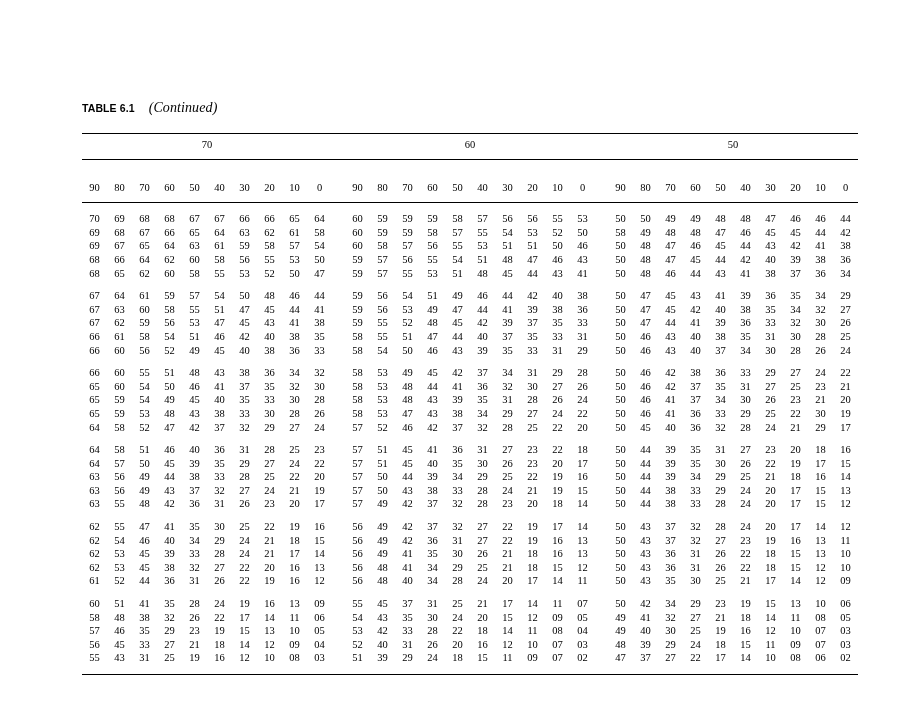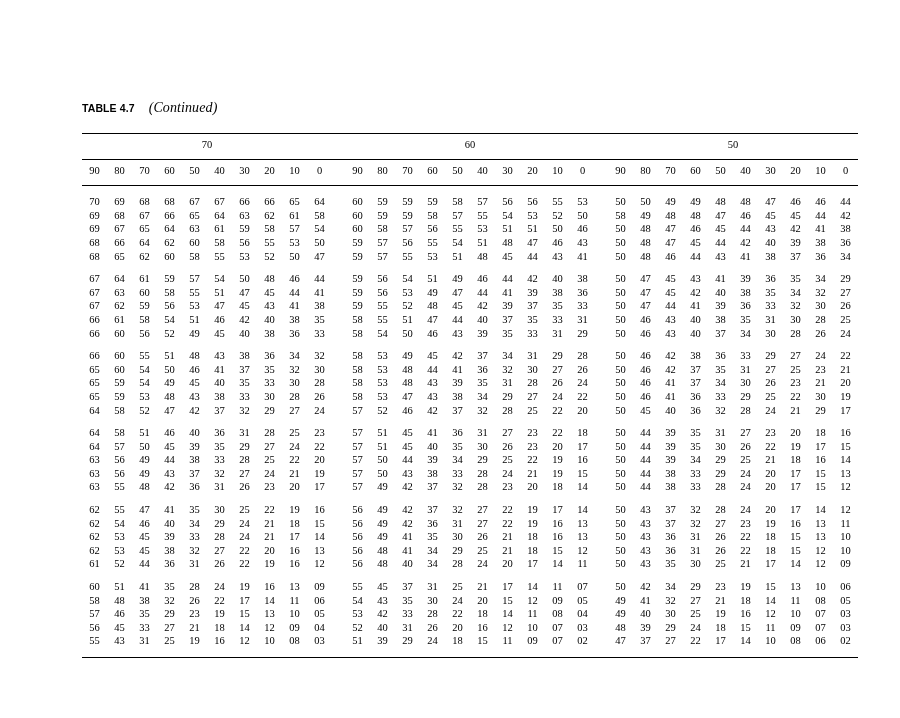--- a/index.html
+++ b/index.html
@@ -76,21 +76,21 @@
     padding-bottom: 4px;
   }
   td.group-title {
     text-align: center;
     font-size: 10.5px;
   }
   td.gap {
     width: 16px;
   }
   tr.col-head td {
-    padding-top: 4px;
+    padding-top: 21px;
     padding-bottom: 5px;
   }
   tr.spacer td {
     height: 9px;
     line-height: 9px;
     font-size: 0;
   }
   td.num {
     width: 25px;
   }
@@ -102,21 +102,21 @@
     text-align: right;
     padding-right: 1px;
   }
 </style>
 </head>
 <body>
 
 <div class="page">
 
   <div class="caption">
-    <span class="tbl-label">TABLE 4.7</span><span class="cont">(Continued)</span>
+    <span class="tbl-label">TABLE 6.1</span><span class="cont">(Continued)</span>
   </div>
 
   <table class="matrix">
     <colgroup>
       <col style="width:25px">
         <col style="width:25px">
         <col style="width:25px">
         <col style="width:25px">
         <col style="width:25px">
       <col style="width:25px">

